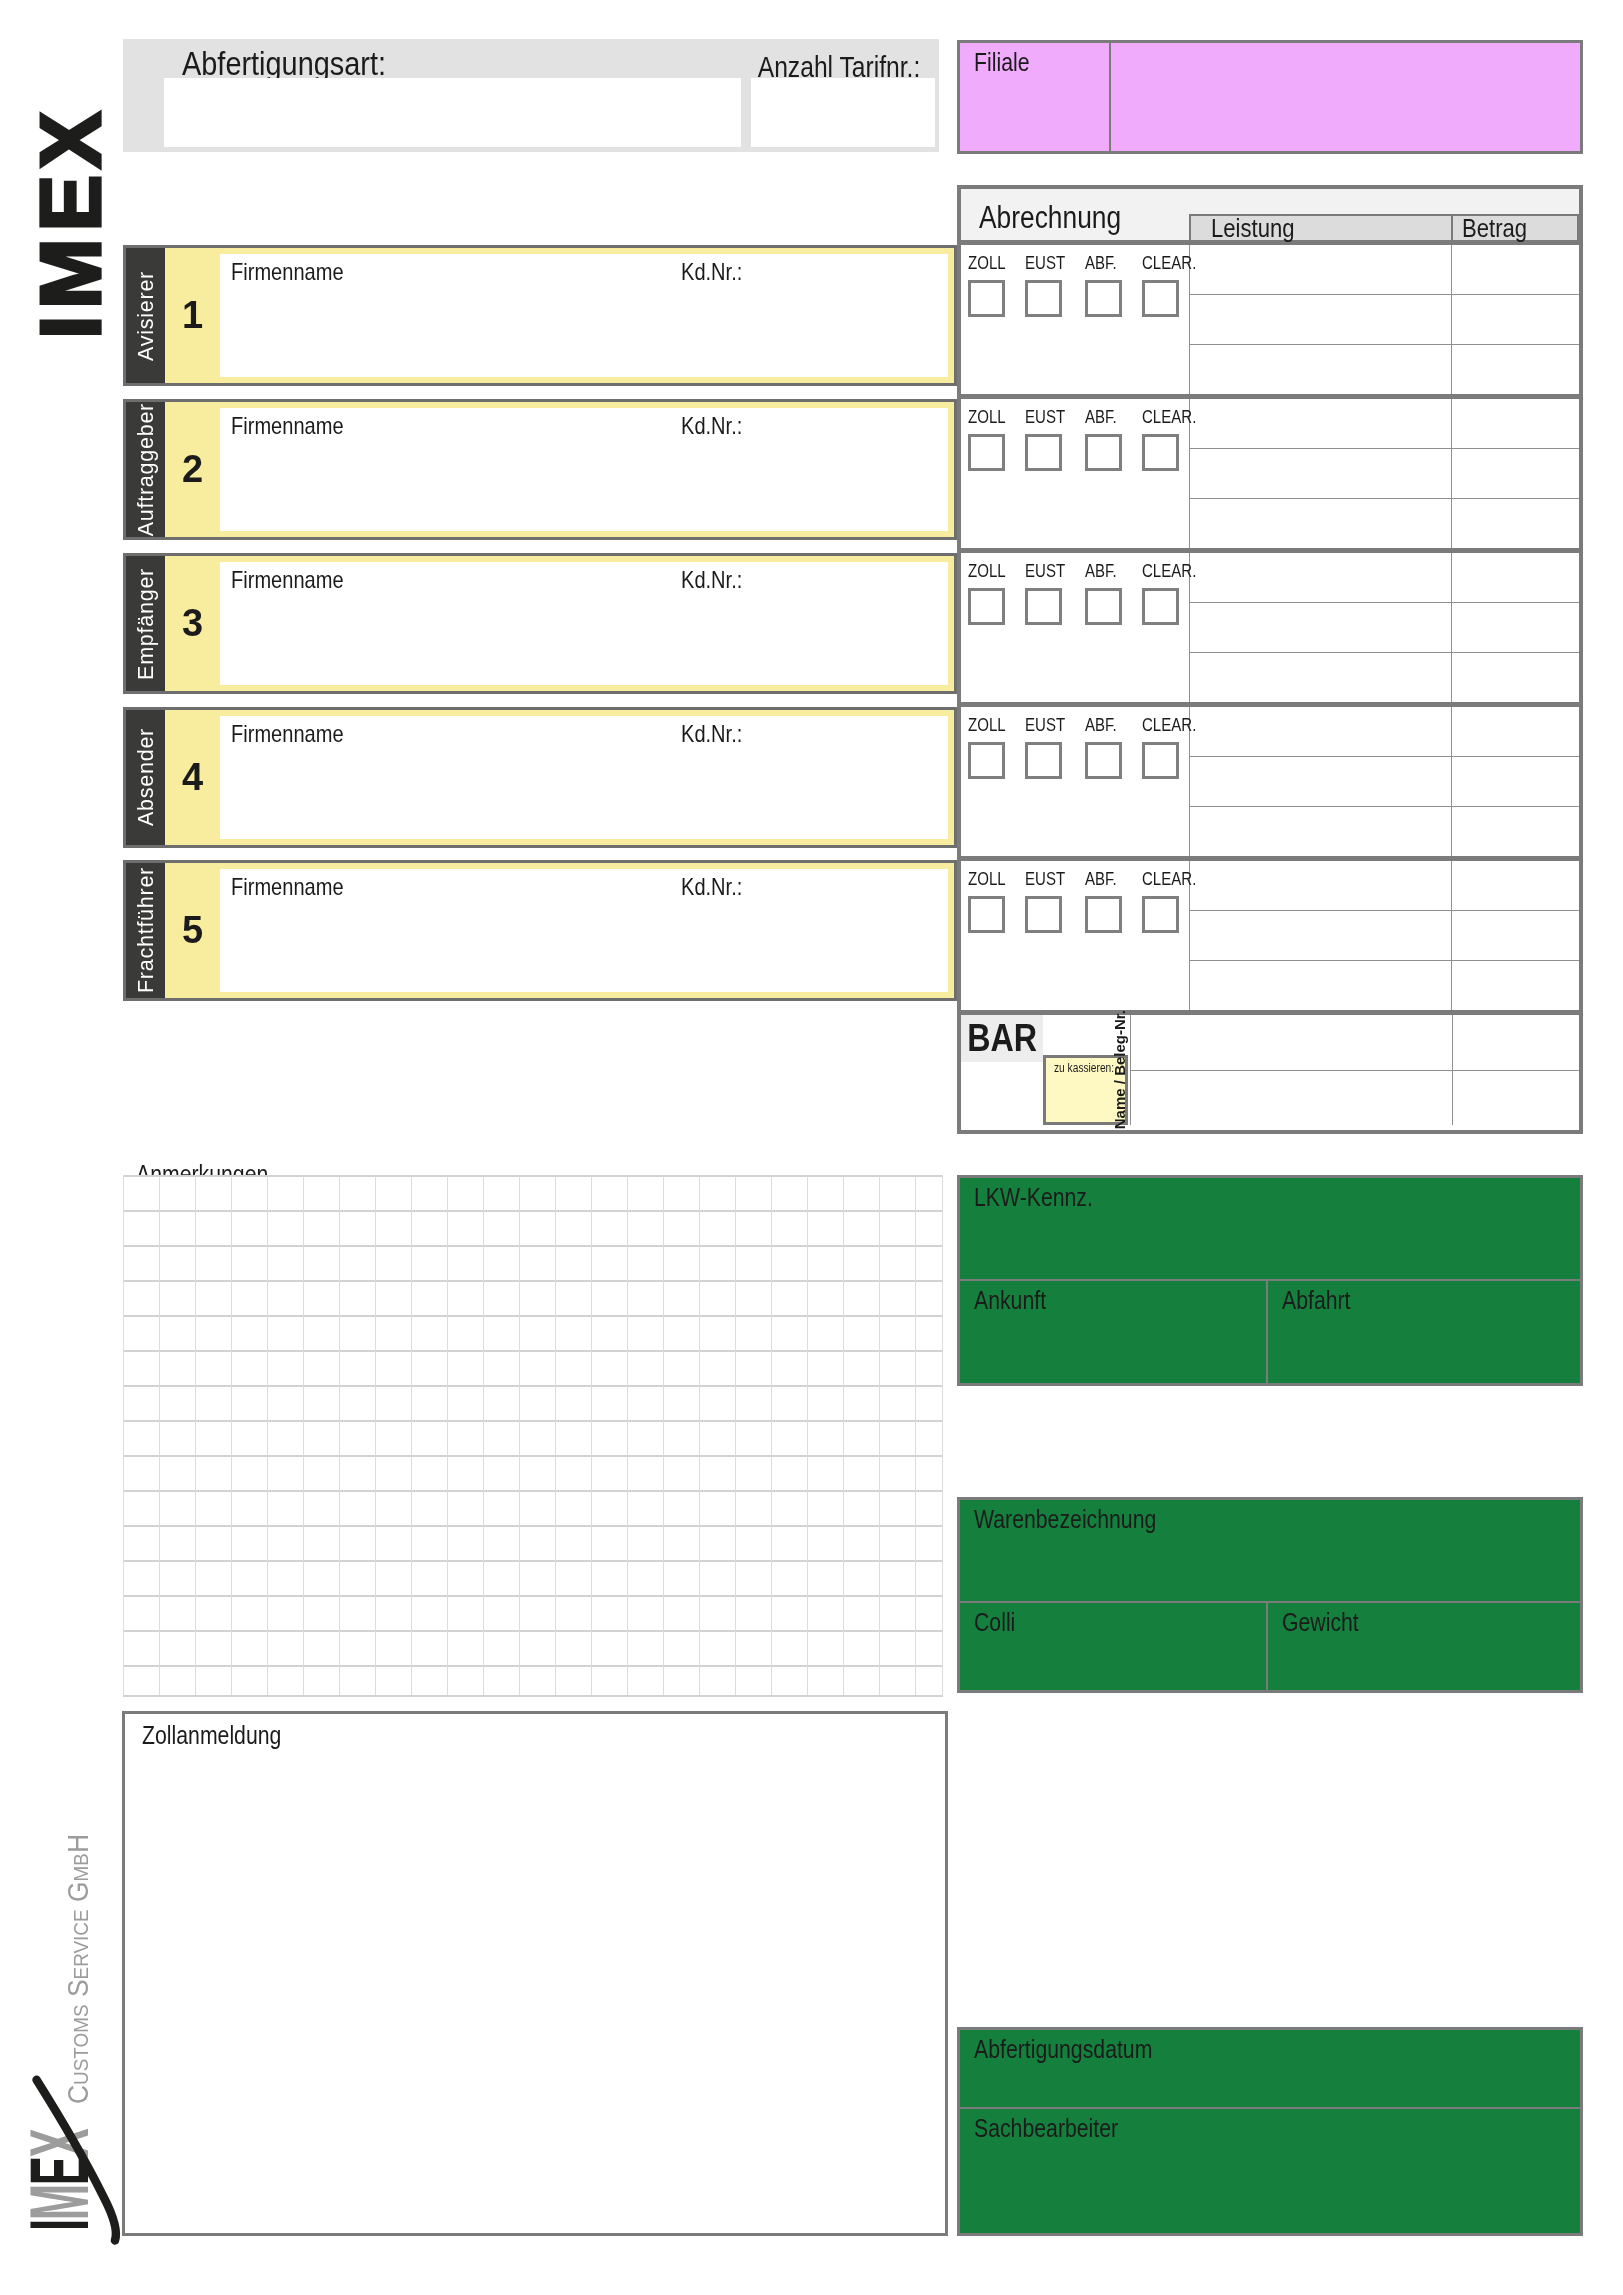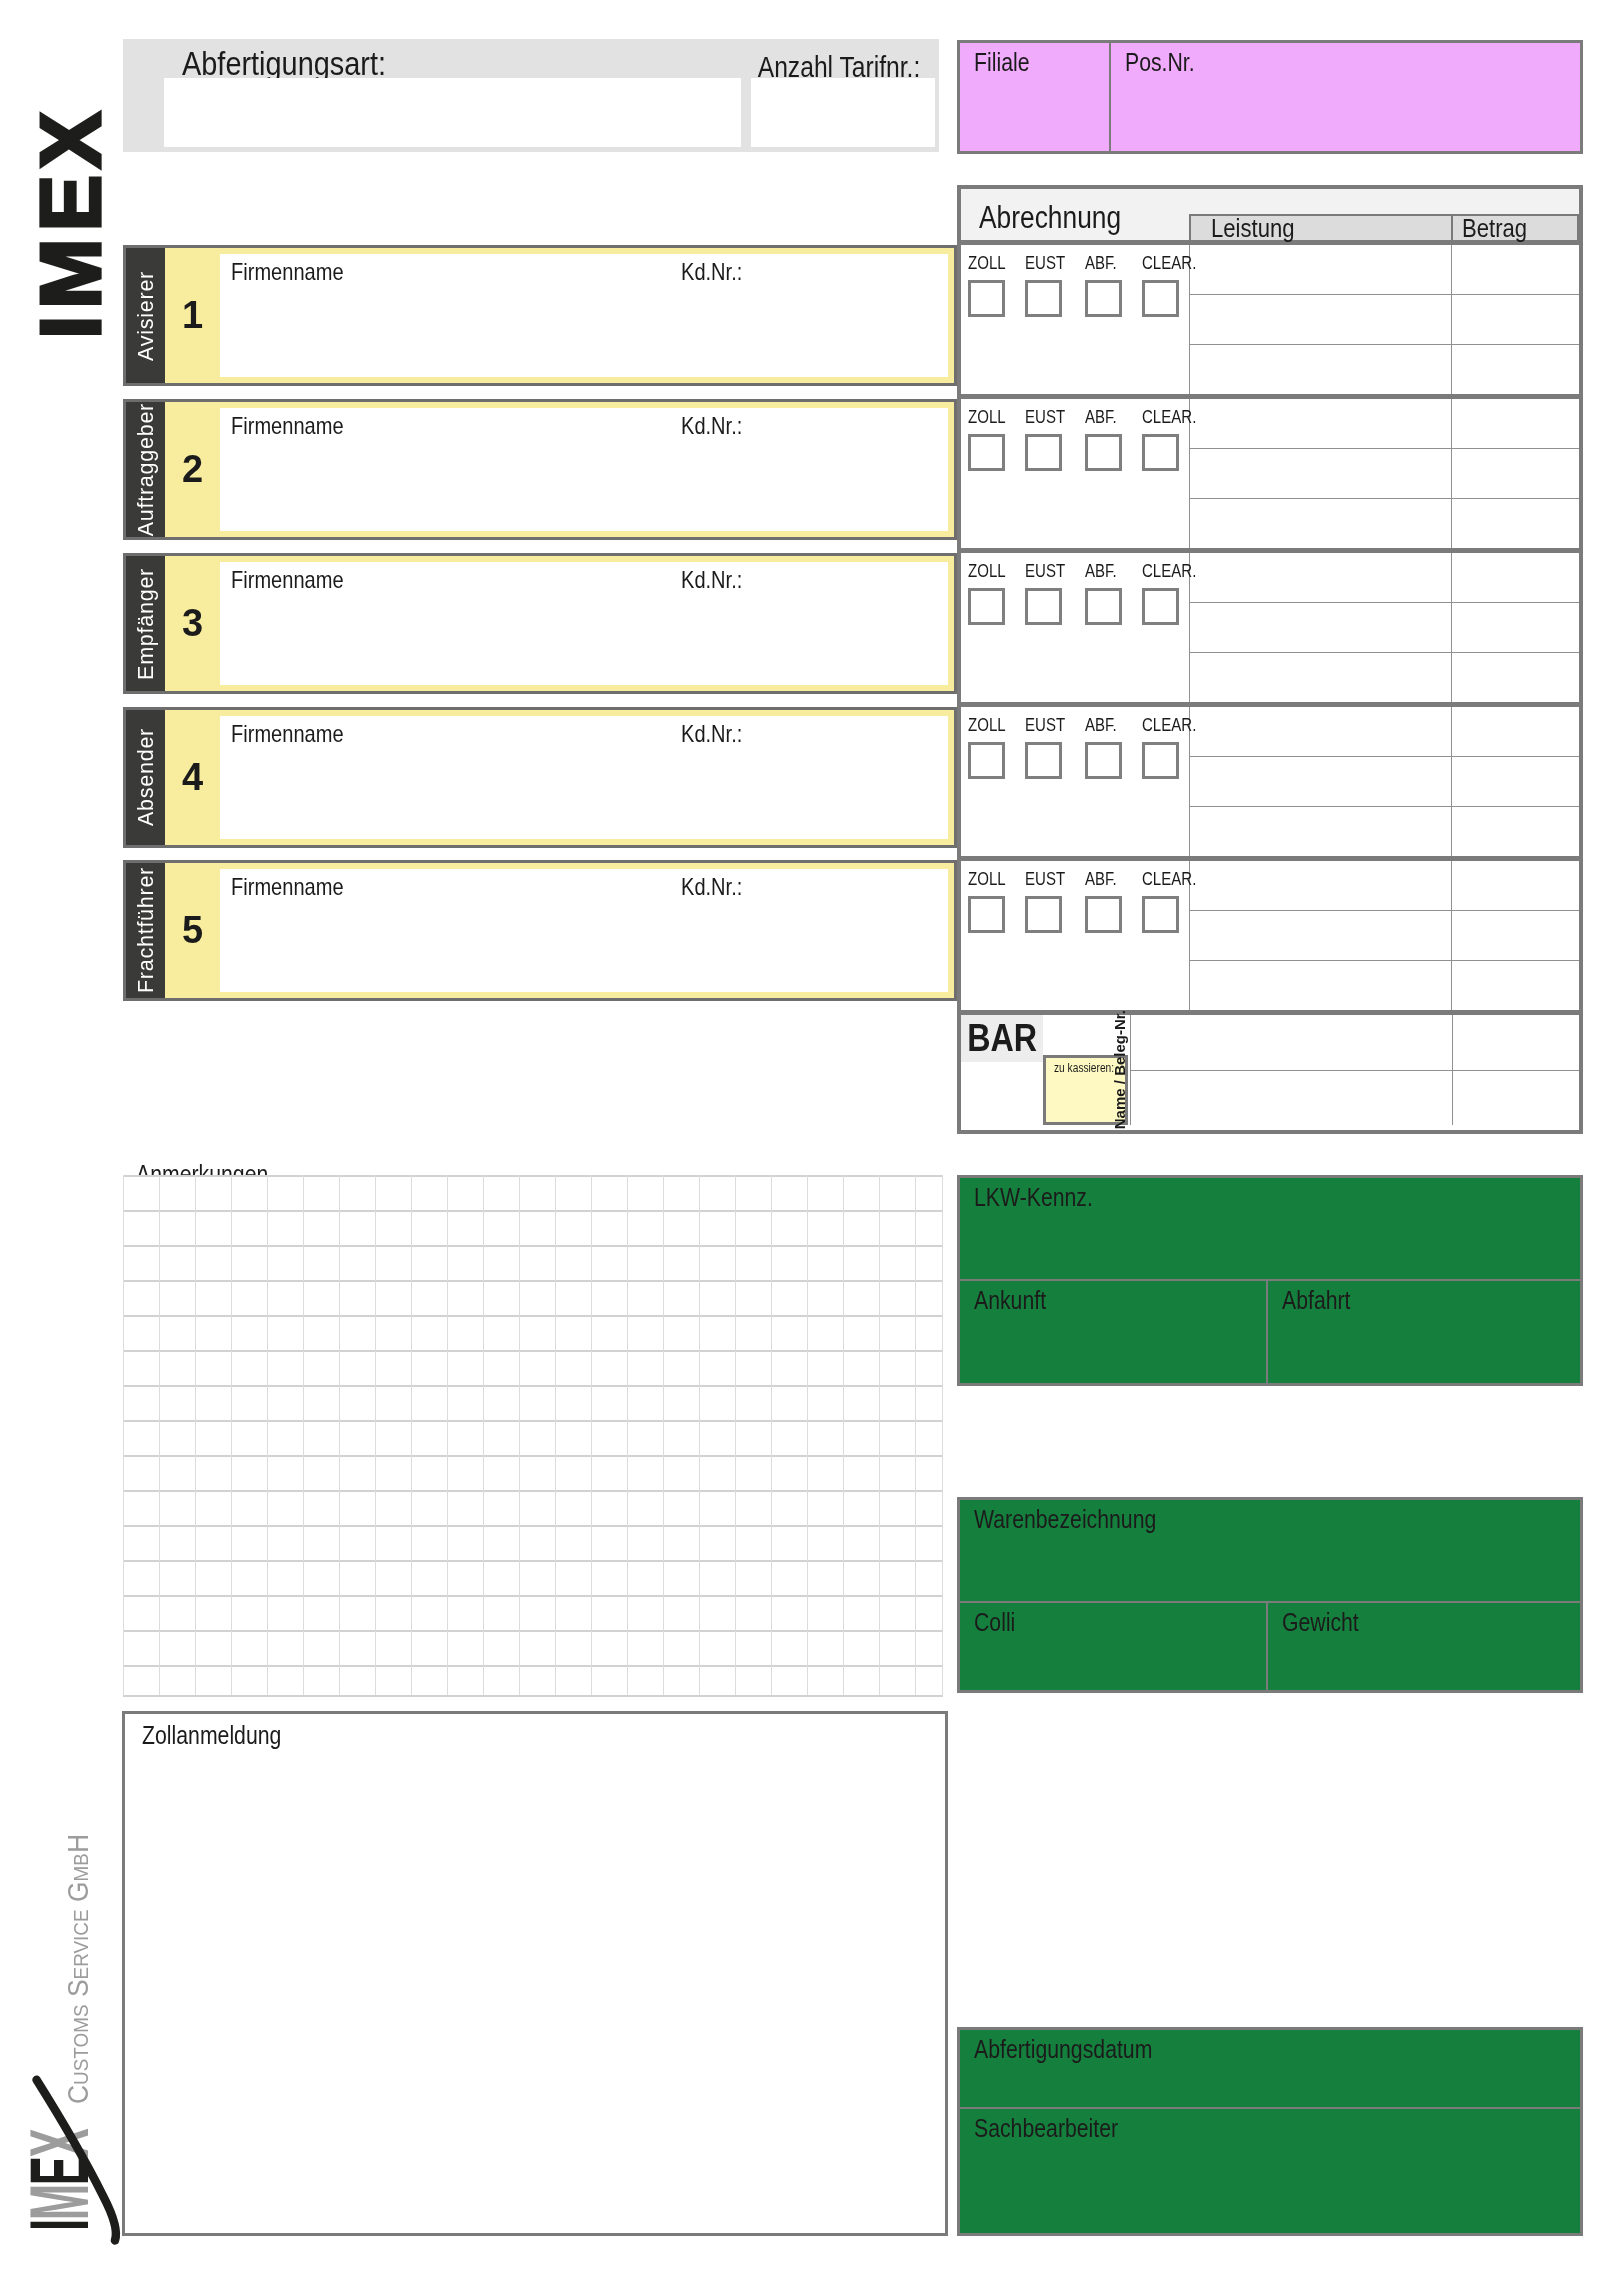--- a/index.html
+++ b/index.html
@@ -134,21 +134,20 @@
 
   <div class="header-band">
     <span class="hb-label1"><span class="cond">Abfertigungsart:</span></span>
     <span class="hb-label2"><span class="cond-r">Anzahl Tarifnr.:</span></span>
     <div class="hb-input1"></div>
     <div class="hb-input2"></div>
   </div>
 
   <div class="filiale-box">
     <div class="fb-cell fb-filiale"><span class="cond">Filiale</span></div>
-    <div class="fb-cell fb-pos"><span class="cond">Pos.Nr.</span></div>
   </div>
 
   <div id="party-rows">
       <div class="party-row" style="top: 245px;">
     <div class="party-strip">
       <span class="vlabel">Avisierer</span>
     </div>
     <div class="party-yellow">
       <span class="party-num">1</span>
       <div class="party-input">

